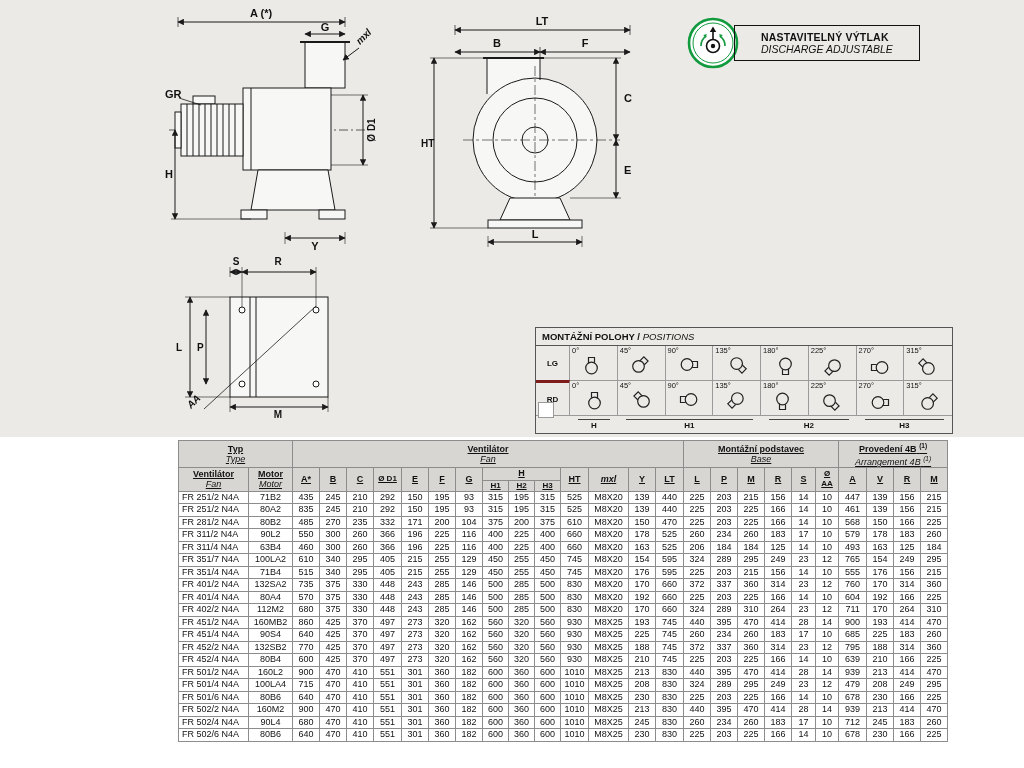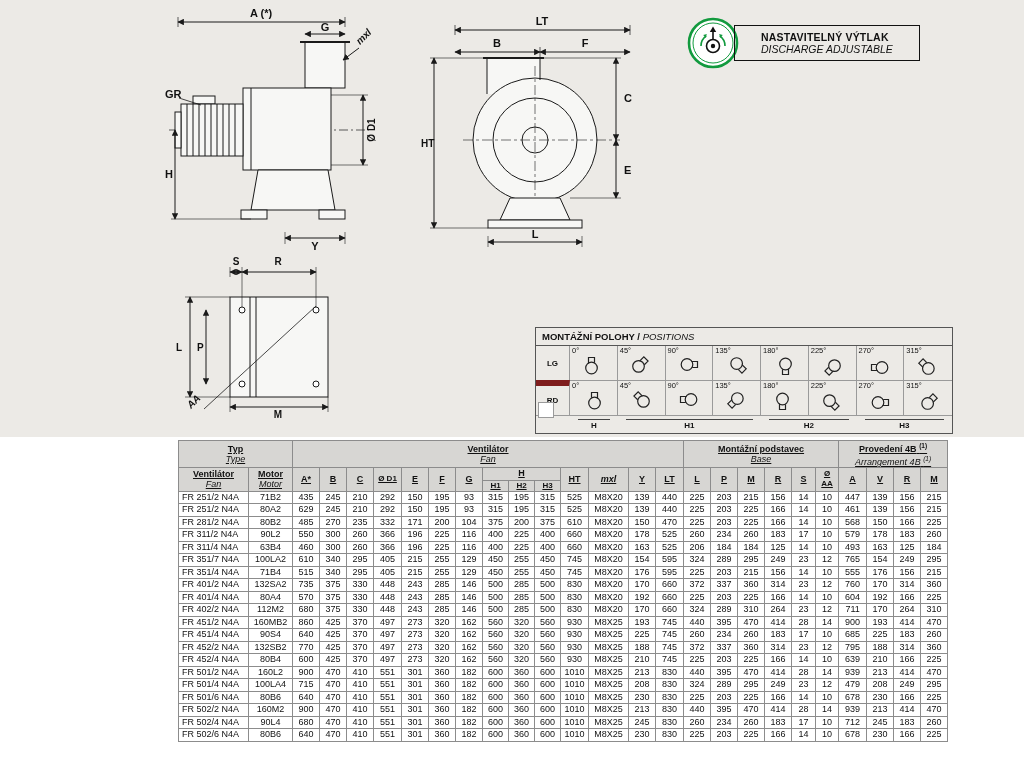--- a/index.html
+++ b/index.html
@@ -22,21 +22,21 @@
   .badge-box{border:1.3px solid #111;padding:5px 26px;margin-left:-6px;background:transparent;}
   .badge-line1{font-weight:bold;font-size:10.5px;letter-spacing:.2px;}
   .badge-line2{font-style:italic;font-size:10.5px;}
 
   
   .pos-panel{position:absolute;left:535px;top:288px;width:416px;border:1px solid #555;background:#eceae6;margin-top:39px;}
   .pos-title{padding:3px 6px;font-size:9.5px;border-bottom:1px solid #555;}
   .pos-title .b{font-weight:bold;}
   .pos-title .i{font-style:italic;}
   .pos-grid{display:grid;grid-template-columns:34px repeat(8,1fr);}
-  .pos-rowlabel{border-top:6px solid #7f1d1d;border-right:1px solid #9a9a9a;
+  .pos-rowlabel{border-top:3px solid #7f1d1d;border-right:1px solid #9a9a9a;
       font-size:8px;font-weight:bold;display:flex;align-items:center;justify-content:center;}
   .pos-cell{border-top:1px solid #9a9a9a;border-right:1px solid #9a9a9a;padding:1px 2px;height:32px;}
   .pos-cell:nth-child(9n){border-right:none;}
   .pos-grid > :nth-child(-n+9){border-top:none;}
   .pos-angle{display:block;font-size:7.5px;line-height:8px;text-align:left;}
   .pos-icon{display:block;margin:1px auto 0;}
   .pos-bottom{display:grid;grid-template-columns:34px repeat(8,1fr);border-top:1px solid #9a9a9a;padding:2px 0 3px;}
   .pb-cell{text-align:center;font-size:8px;font-weight:bold;border-top:1px solid #444;margin:1px 8px 0;padding-top:1px;}
 
   
@@ -473,21 +473,21 @@
             <td>14</td>
             <td>10</td>
             <td>447</td>
             <td>139</td>
             <td>156</td>
             <td>215</td>
           </tr>
           <tr>
             <td class="left">FR 251/2 N4A</td>
             <td>80A2</td>
-            <td>629</td>
+            <td>835</td>
             <td>245</td>
             <td>210</td>
             <td>292</td>
             <td>150</td>
             <td>195</td>
             <td>93</td>
             <td>315</td>
             <td>195</td>
             <td>315</td>
             <td>525</td>

